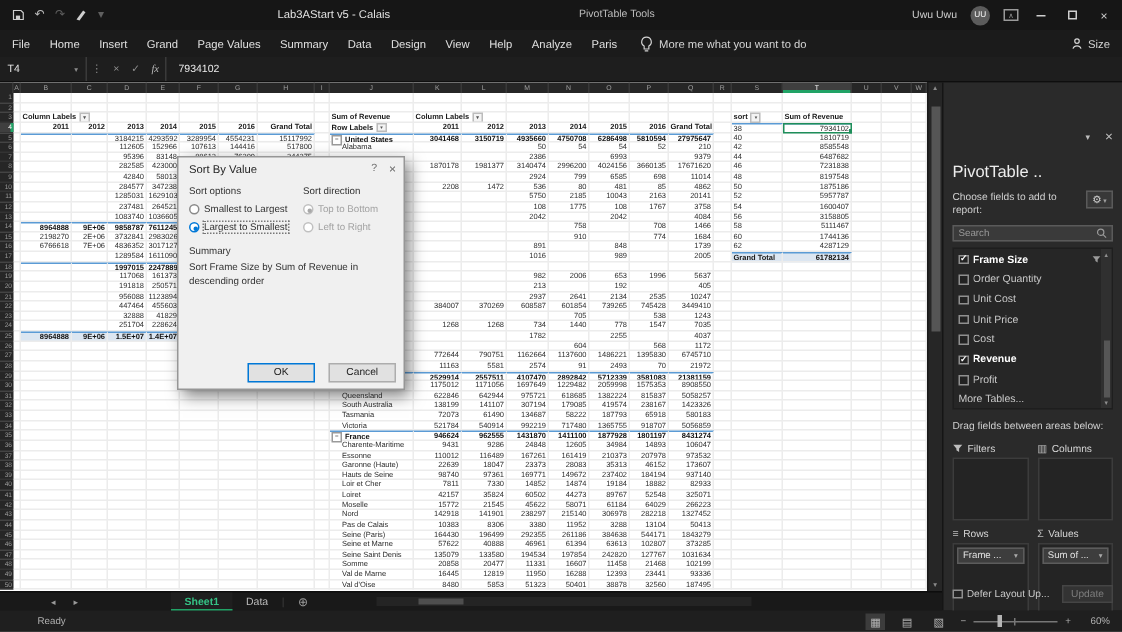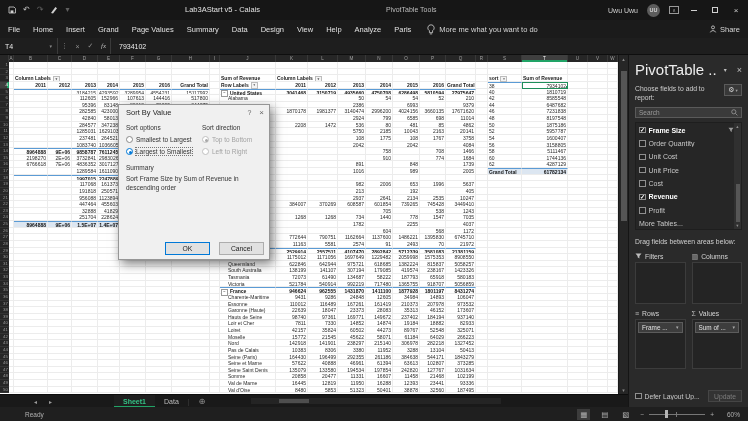--- a/index.html
+++ b/index.html
@@ -81,21 +81,21 @@
   .radio.dis{color:#a3a3a3;}
   .focusbox{outline:1px dotted #777;}
   .summary{margin-top:4px;}
   .sumtext{margin-top:3px;line-height:1.45;width:138px;color:#333;}
   .dlgbtns{position:absolute;right:5px;bottom:6px;display:flex;gap:9px;}
   .dbtn{width:45px;height:13px;background:#e1e1e1;border:1px solid #adadad;display:flex;align-items:center;justify-content:center;font-size:6.8px;color:#222;}
   .dbtn.def{border-color:#0078d7;}
   
   .pane{position:absolute;left:628px;top:55px;width:120px;height:352px;background:#2a2a2a;border-left:1px solid #151515;color:#d8d8d8;padding:0 6px;}
   .ptitle{display:flex;align-items:center;margin-top:6px;}
-  .ptitle .t{font-size:15px;color:#ededed;flex:1;}
+  .ptitle .t{font-size:11px;color:#ededed;flex:1;margin-top:48px;}
   .ptitle .c{color:#bdbdbd;font-size:6px;margin-right:10px;}
   .ptitle .x{color:#bdbdbd;font-size:9px;}
   .choose{display:flex;margin-top:6px;}
   .choose .t{font-size:6.8px;line-height:1.35;flex:1;color:#cfcfcf;}
   .gearbtn{width:18px;height:12px;border:1px solid #5a5a5a;background:#383838;display:flex;align-items:center;justify-content:center;gap:1px;color:#cfcfcf;font-size:7px;flex:none;}
   .gearbtn .gc{font-size:4.5px;color:#9f9f9f;}
   .searchbox{margin-top:5px;height:11px;background:#3a3a3a;border:1px solid #5a5a5a;display:flex;align-items:center;padding:0 3px;}
   .searchbox .ph{flex:1;font-size:6.5px;color:#9a9a9a;}
   .fieldlist{margin-top:4px;background:#262626;border:1px solid #1e1e1e;height:108px;position:relative;padding-right:7px;}
   .fitem{display:flex;align-items:center;height:13.4px;padding-left:3px;gap:3px;font-size:7px;color:#c9c9c9;}
@@ -201,21 +201,21 @@
       </span>
     <span>More me what you want to do</span>
   </div>
   <div class="share">
     <span>
         <svg width="8" height="8" viewBox="0 0 8 8">
           <circle cx="4" cy="2.4" r="1.5" fill="none" stroke="#d5d5d5" stroke-width="0.8"></circle>
           <path d="M1.3 7.4a2.9 2.9 0 0 1 5.4 0" fill="none" stroke="#d5d5d5" stroke-width="0.8"></path>
         </svg>
       </span>
-    <span>Share</span>
+    <span>Size</span>
   </div>
 </div>
 
 <div class="formulabar">
   <div class="namebox">
     <span>T4</span>
     <span class="namecaret">▾</span>
   </div>
   <span class="fbtn">⋮</span>
   <span class="fbtn">×</span>

